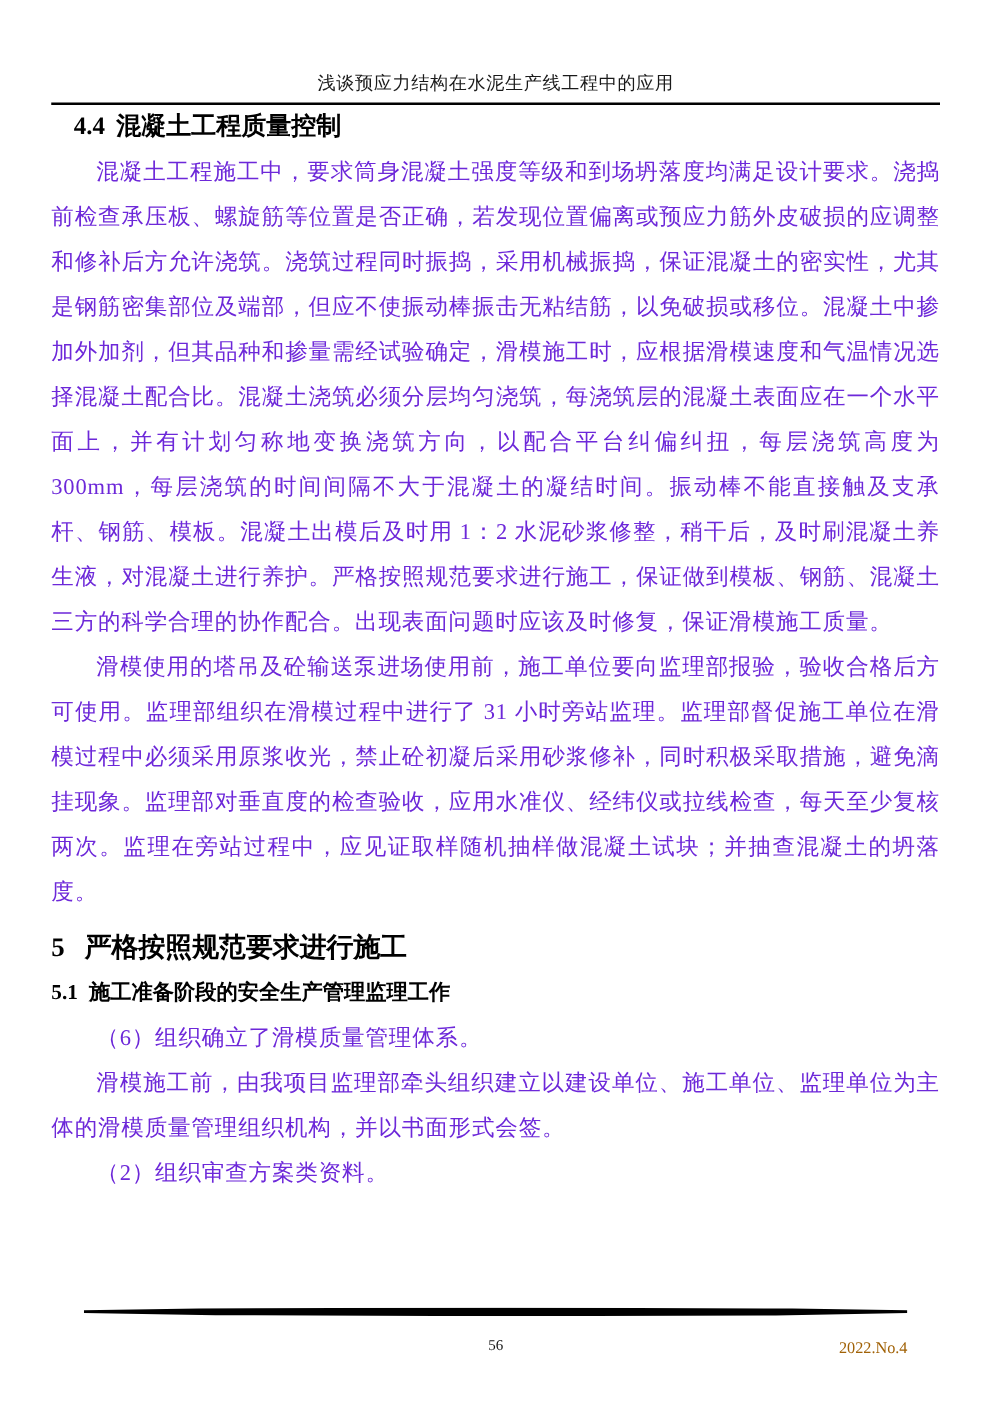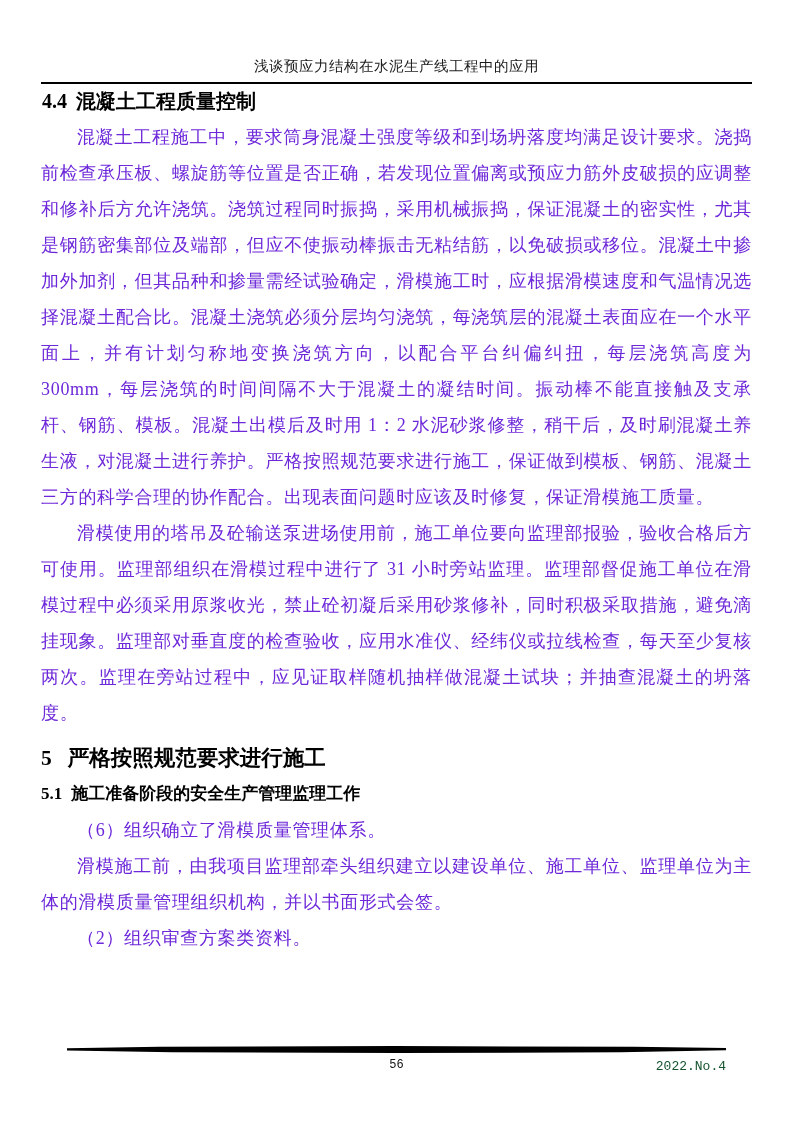--- a/index.html
+++ b/index.html
@@ -32,21 +32,21 @@
     letter-spacing: 0.5px;
     color: #1a1a1a;
   }
   .header-rule {
     margin-top: 6px;
     border-top: 2px solid #000;
     height: 0;
   }
   
   .h-sub {
-    margin: 4px 0 5px 1px;
+    margin: 4px 0 5px 18px;
     font-family: "Liberation Sans", "DejaVu Sans", sans-serif;
     font-weight: bold;
     font-size: 20px;
     line-height: 26px;
     color: #000;
   }
   .h-sub .h-num {
     font-family: "Liberation Serif", "DejaVu Serif", serif;
     margin-right: 9px;
   }
@@ -92,37 +92,37 @@
     top: 1046px;
   }
   .footer-bar {
     height: 7px;
     background: #000;
     clip-path: polygon(0 32%, 14% 10%, 50% 0, 86% 12%, 100% 30%, 100% 62%, 84% 90%, 50% 100%, 16% 88%, 0 64%);
   }
   .footer-row {
     position: relative;
     height: 20px;
-    margin-top: 5px;
-    font-family: Liberation Mono, monospace;
+    margin-top: 16px;
+    font-family: Liberation Serif, serif;
   }
   .page-num {
     position: absolute;
     left: 0;
     right: 0;
     text-align: center;
     font-size: 12px;
     color: #111;
   }
   .issue {
     position: absolute;
     right: 0;
     top: 1px;
     font-size: 13px;
-    color: #14532d;
+    color: #a16207;
   }
 </style>
 </head>
 <body>
 
 <div class="page">
 
   <div class="running-title">浅谈预应力结构在水泥生产线工程中的应用</div>
 
   <div class="header-rule"></div>

